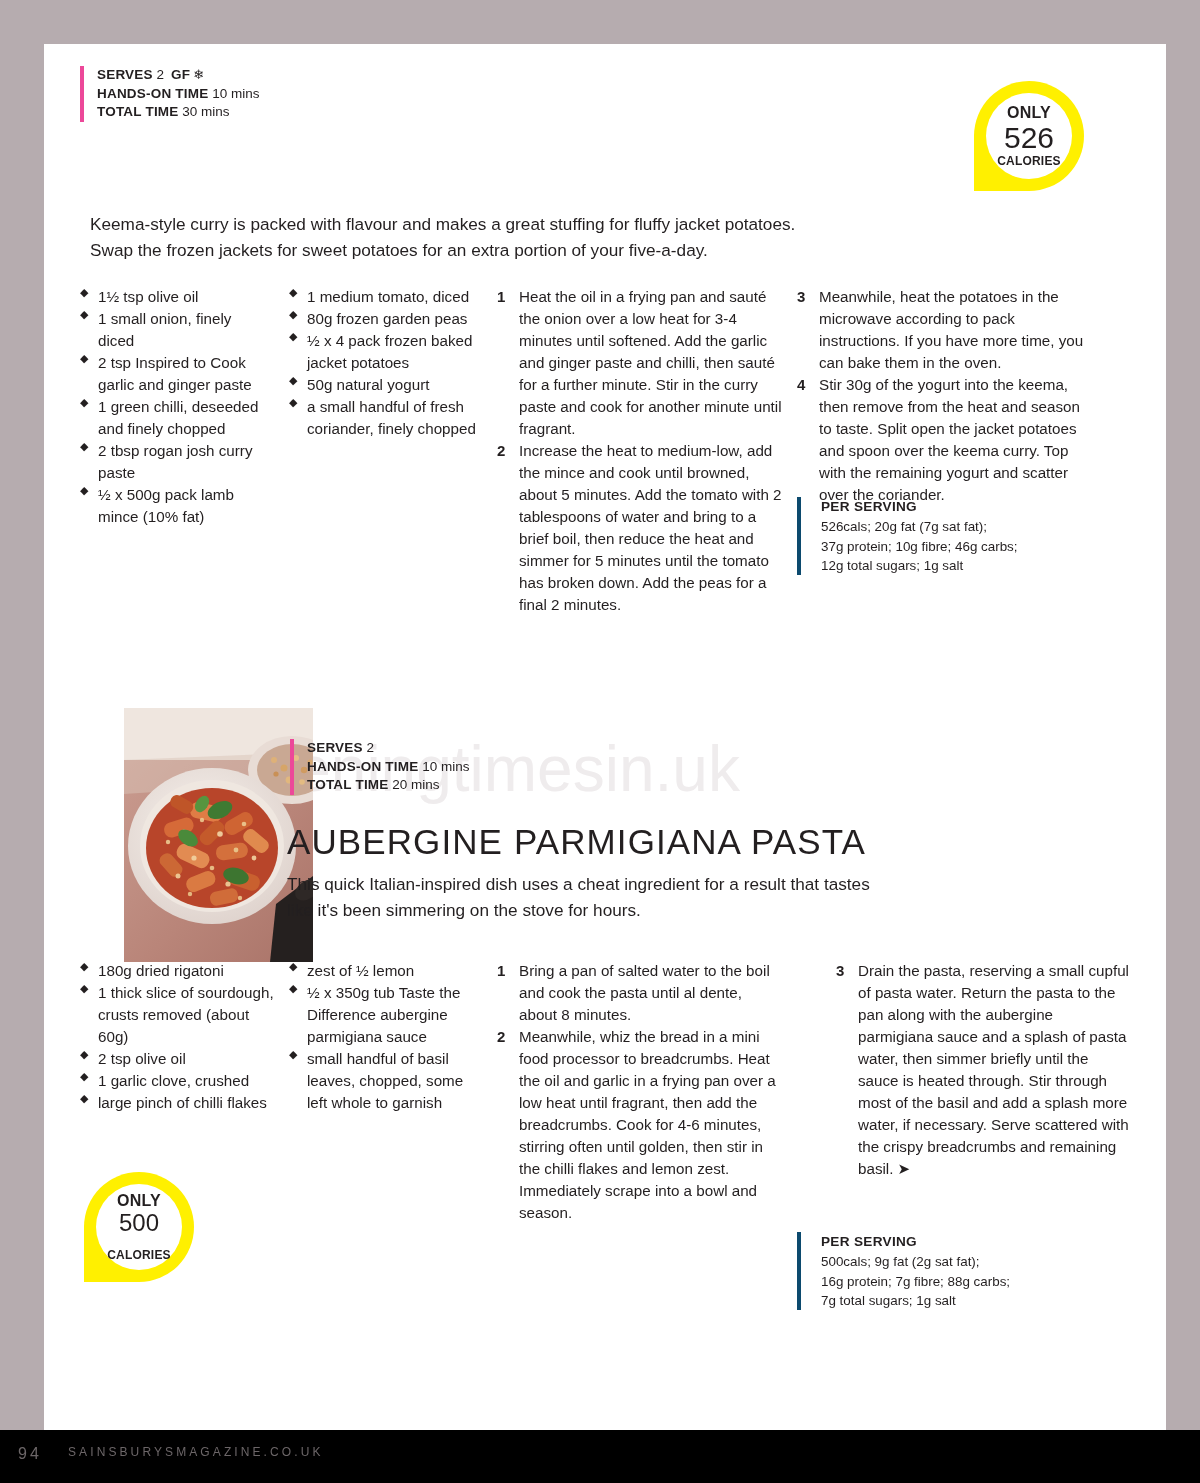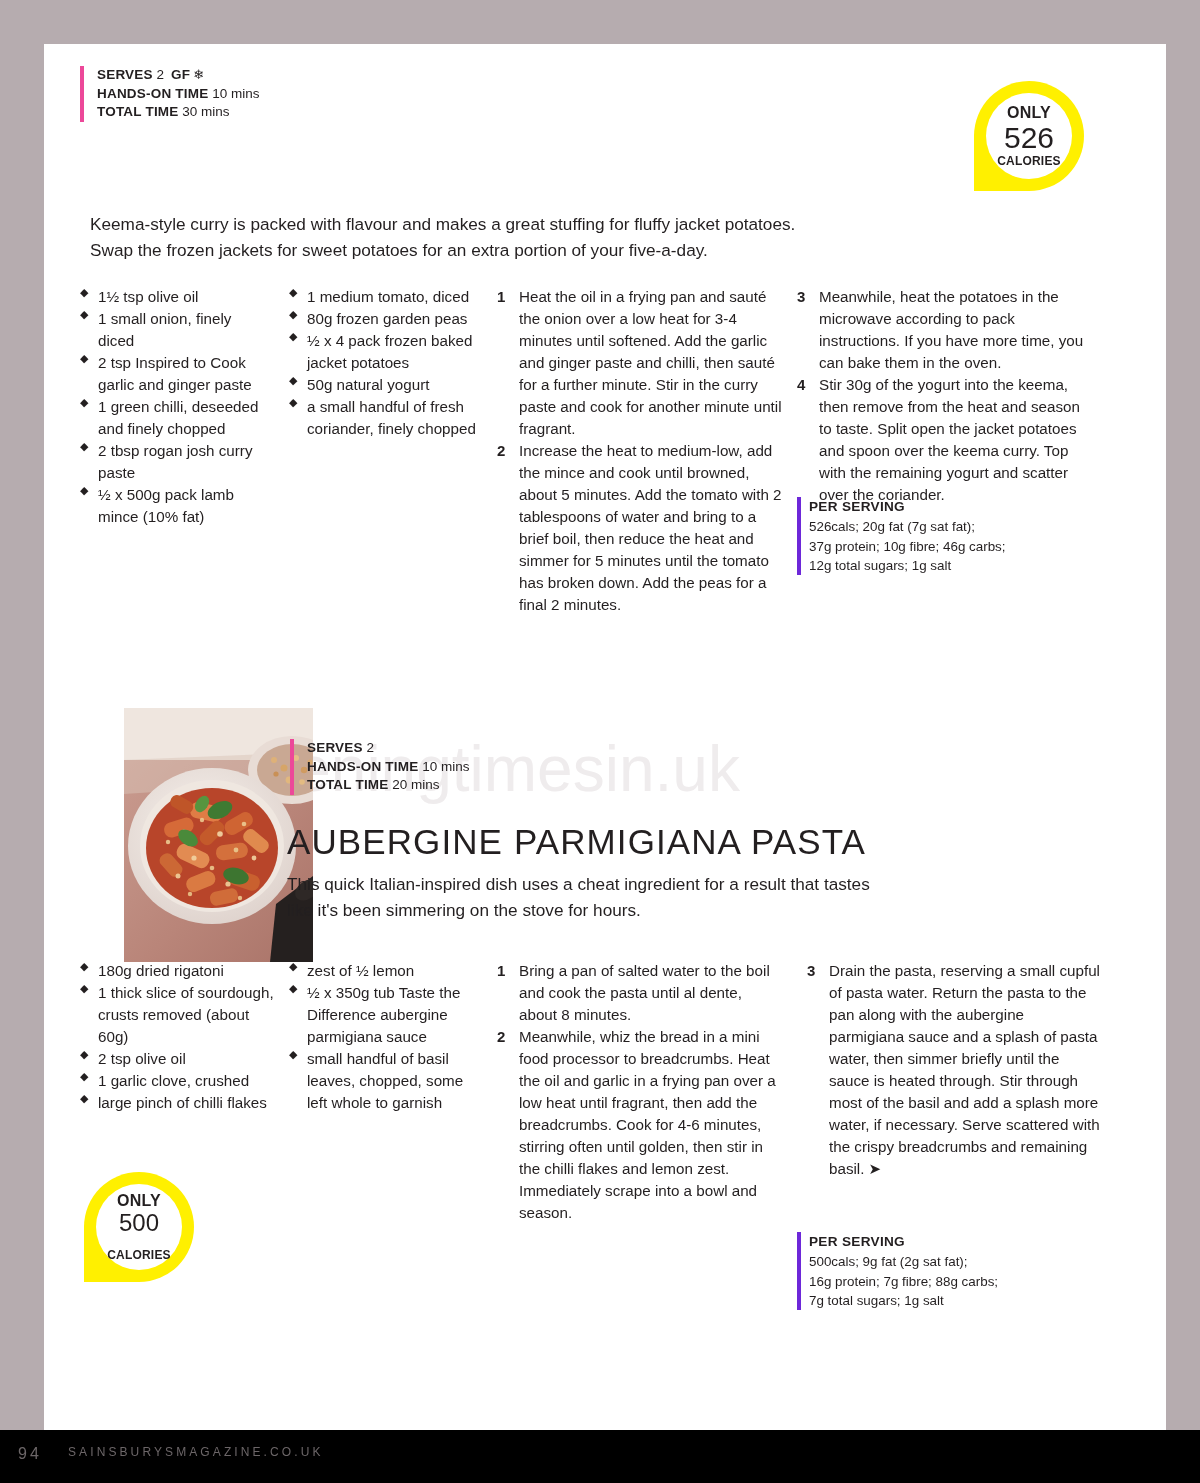--- a/index.html
+++ b/index.html
@@ -167,22 +167,22 @@
 
   .arrow {
     font-size: 15px;
     margin-left: 4px;
     letter-spacing: 0;
   }
 
   
   .per-serving {
     position: absolute;
-    padding-left: 8px;
-    border-left: 4px solid #6d28d9;
+    padding-left: 20px;
+    border-left: 4px solid #0c4a6e;
     font-size: 13.4px;
     line-height: 1.43;
     color: #231f20;
     z-index: 50;
   }
   .per-serving .ps-title {
     font-weight: 700;
     letter-spacing: .3px;
     font-size: 13.6px;
     margin-bottom: 1px;
@@ -418,21 +418,21 @@
     </ul>
   </div>
 
   <div class="col" style="left:453px; top:916px; width:287px;">
     <ol class="steps">
       <li>Bring a pan of salted water to the boil and cook the pasta until al dente, about 8 minutes.</li>
       <li>Meanwhile, whiz the bread in a mini food processor to breadcrumbs. Heat the oil and garlic in a frying pan over a low heat until fragrant, then add the breadcrumbs. Cook for 4-6 minutes, stirring often until golden, then stir in the chilli flakes and lemon zest. Immediately scrape into a bowl and season.</li>
     </ol>
   </div>
 
-  <div class="col" style="left:763px; top:916px; width:296px;">
+  <div class="col" style="left:792px; top:916px; width:296px;">
     <ol class="steps start3">
       <li><span>Drain the pasta, reserving a small cupful of pasta water. Return the pasta to the pan along with the aubergine parmigiana sauce and a splash of pasta water, then simmer briefly until the sauce is heated through. Stir through most of the basil and add a splash more water, if necessary. Serve scattered with the crispy breadcrumbs and remaining basil.</span><span class="arrow">➤</span></li>
     </ol>
   </div>
 
   <div class="cal-badge" style="left:40px; top:1128px; width:110px; height:110px;">
     <div class="blob"></div>
     <div class="hole" style="left:12px; top:12px; width:86px; height:86px;"></div>
     <div class="txt">
       <div class="only" style="font-size:16px;">ONLY</div>

